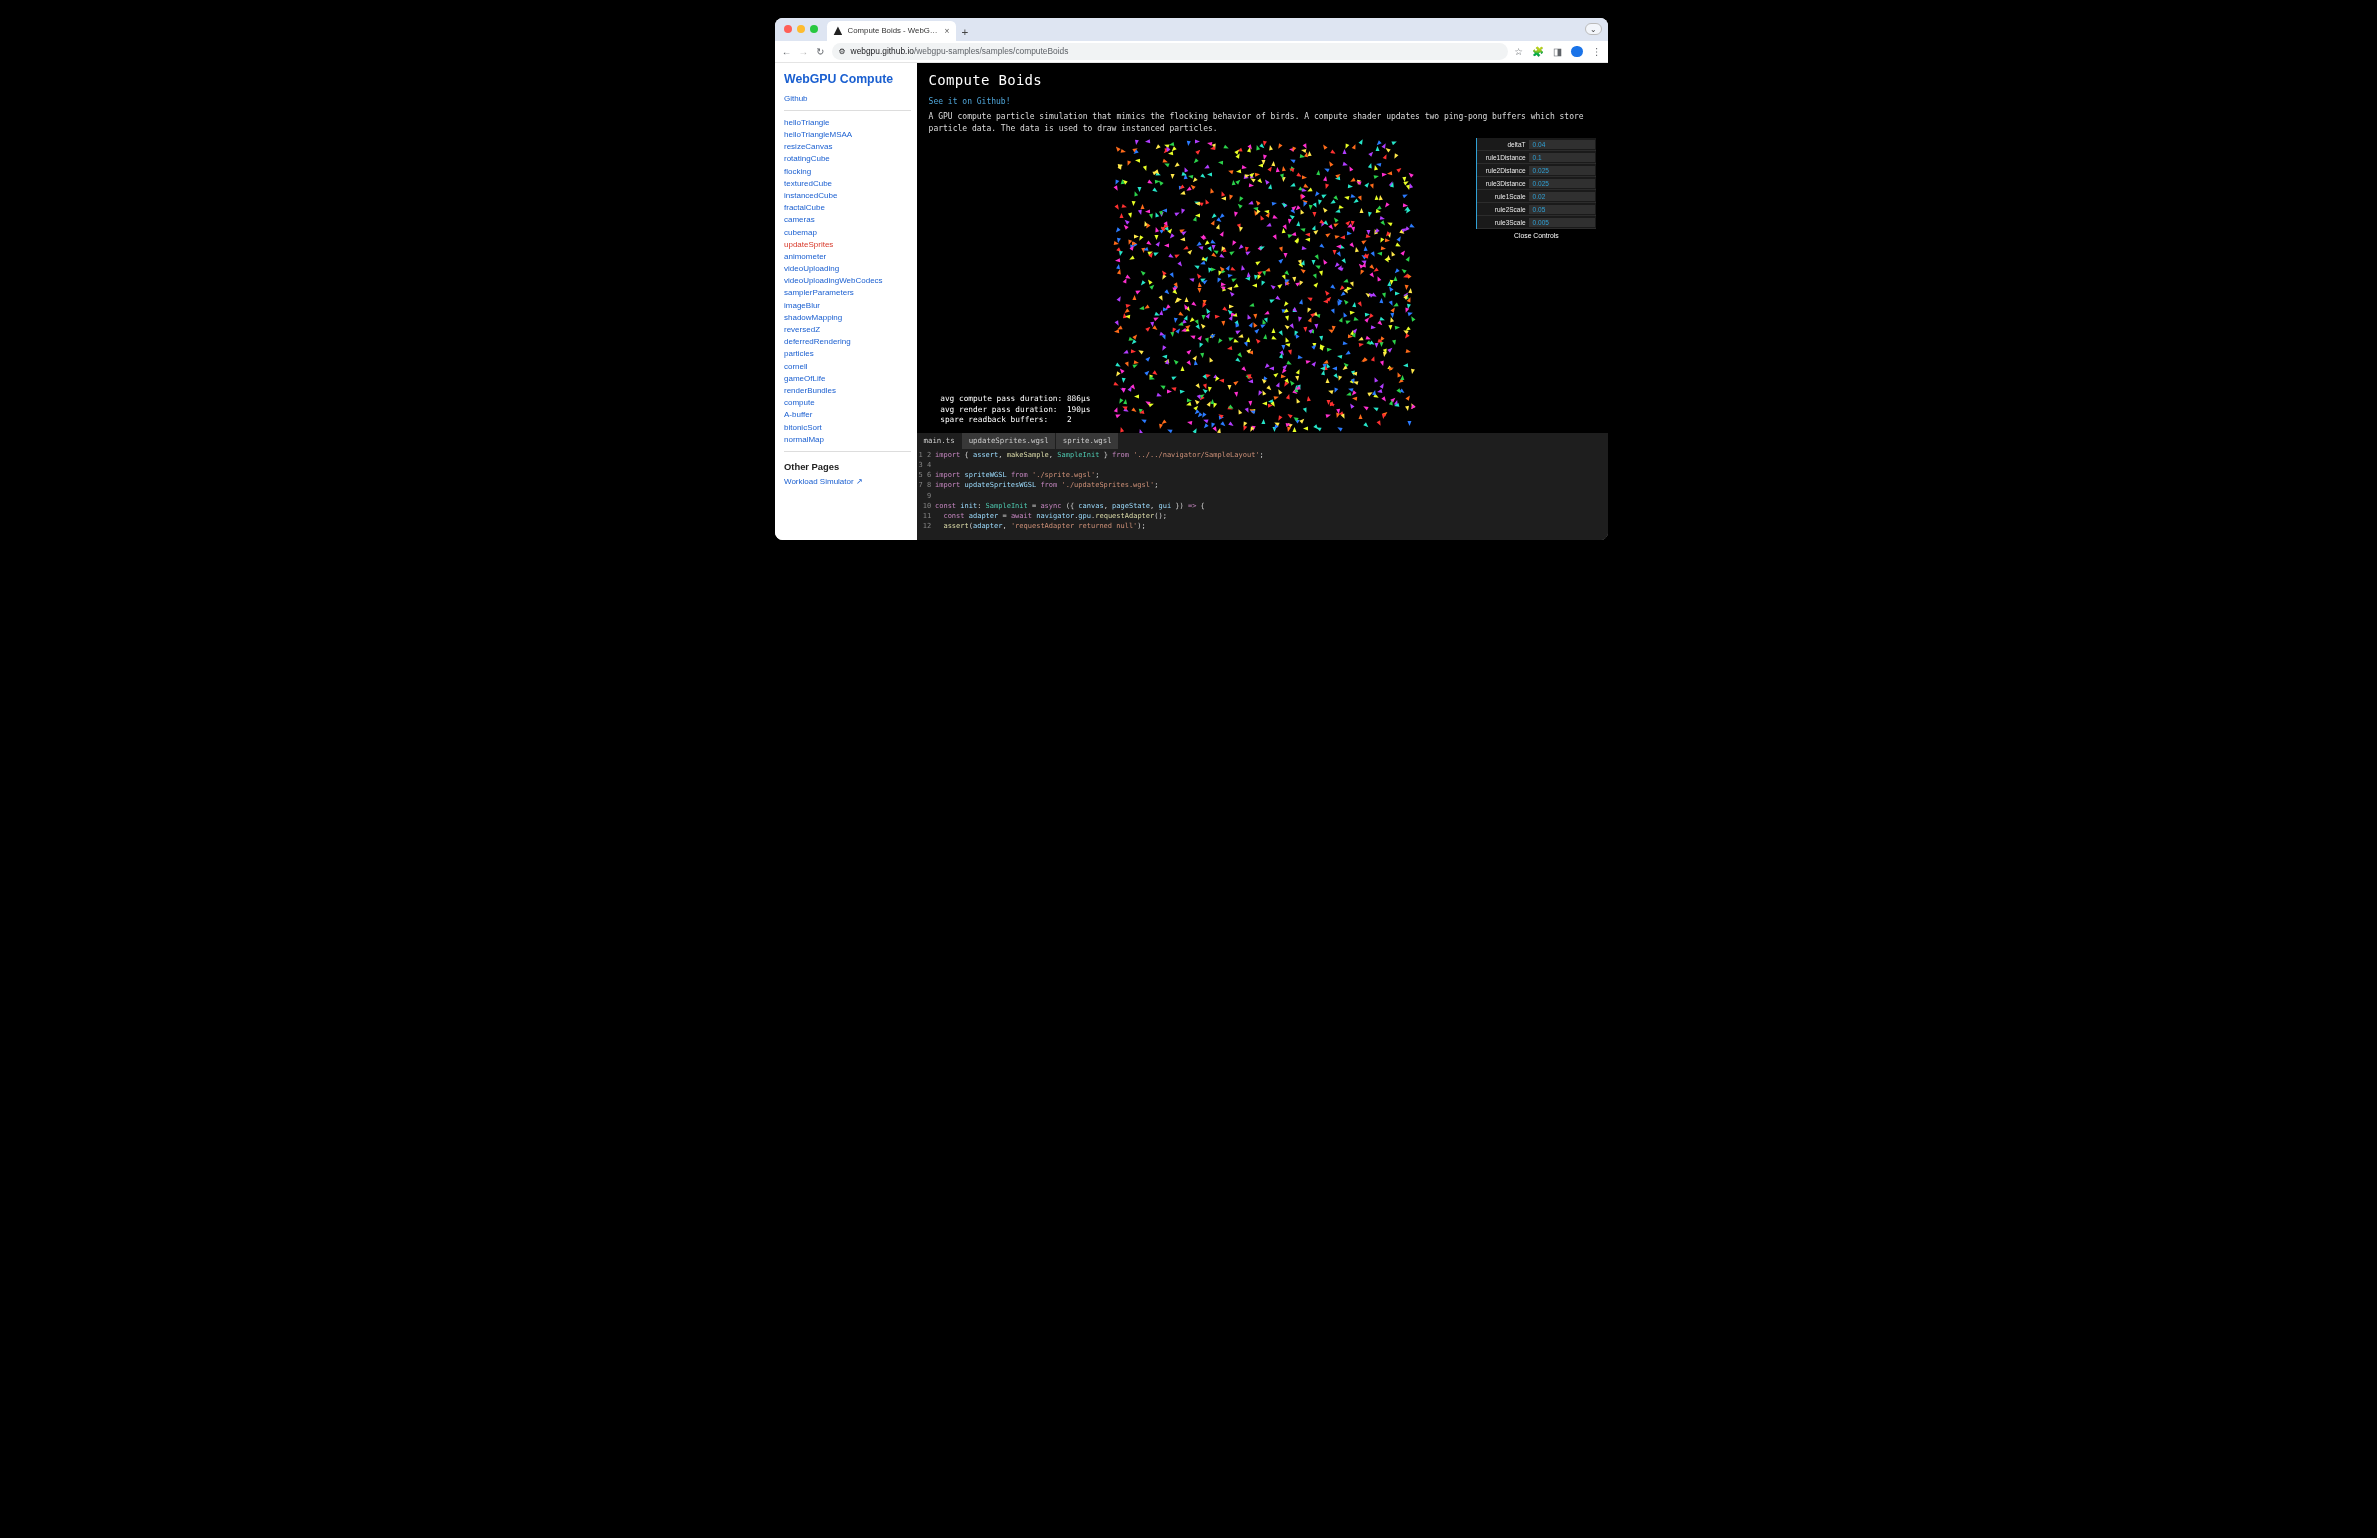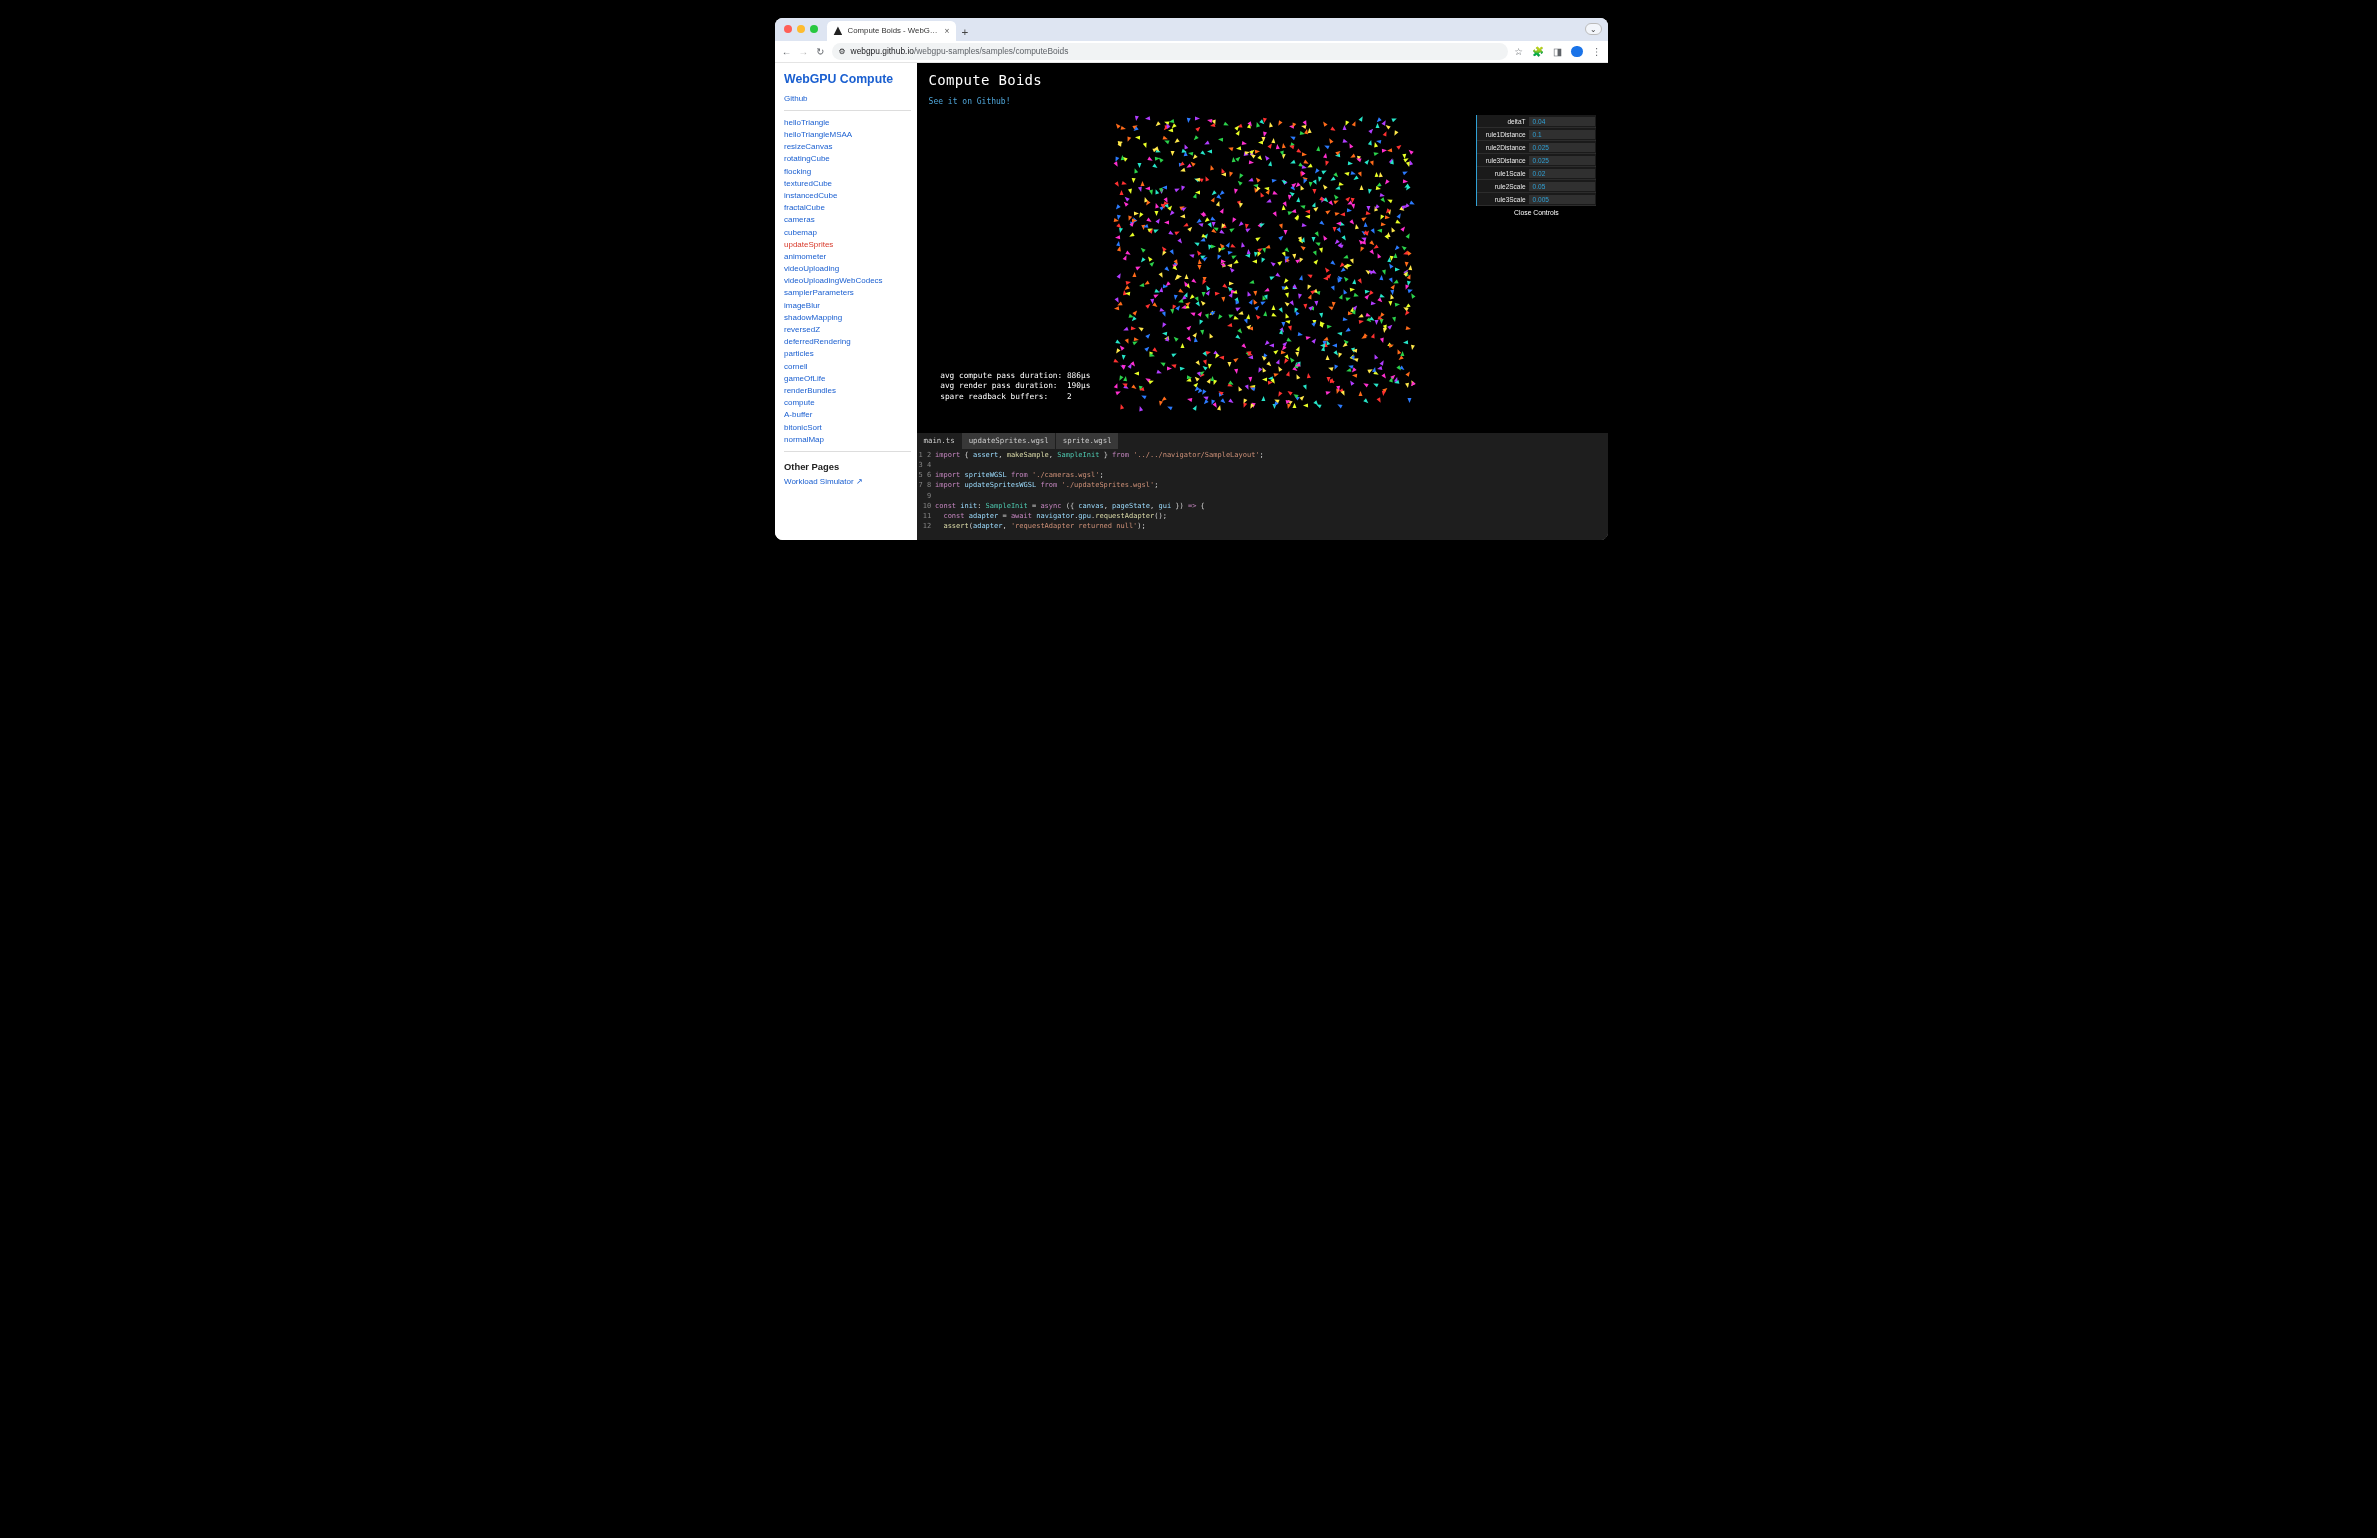--- a/index.html
+++ b/index.html
@@ -157,20 +157,21 @@
           </div>
         <hr>
         <div class="sect">Other Pages</div>
         <a>Workload Simulator ↗</a>
       </div>
 
       <div class="main">
         <div class="inner">
           <h2>Compute Boids</h2>
           <a class="ghlink">See it on Github!</a>
+          <div class="desc">A GPU compute particle simulation that mimics the flocking behavior of birds. A compute shader updates two ping-pong buffers which store particle data. The data is used to draw instanced particles.</div>
 
           <div class="stage">
             <div class="canvas" id="boids-canvas">
                 <div class="boid" style="left: 0%; top: 92.169%; transform: rotate(20.5985deg); border-bottom-color: rgb(255, 47, 208);"></div>
                 <div class="boid" style="left: 55.8223%; top: 37.3734%; transform: rotate(163.253deg); border-bottom-color: rgb(255, 107, 26);"></div>
                 <div class="boid" style="left: 62.6087%; top: 16.558%; transform: rotate(118.48deg); border-bottom-color: rgb(43, 210, 75);"></div>
                 <div class="boid" style="left: 53.9625%; top: 97.1512%; transform: rotate(295.628deg); border-bottom-color: rgb(255, 232, 74);"></div>
                 <div class="boid" style="left: 17.9044%; top: 99.5172%; transform: rotate(293.769deg); border-bottom-color: rgb(43, 123, 255);"></div>
                 <div class="boid" style="left: 44.1816%; top: 92.6879%; transform: rotate(156.31deg); border-bottom-color: rgb(177, 61, 255);"></div>
                 <div class="boid" style="left: 64.4186%; top: 32.2644%; transform: rotate(273.736deg); border-bottom-color: rgb(255, 49, 49);"></div>
@@ -1123,21 +1124,21 @@
 6
 7
 8
 9
 10
 11
 12
 </div>
             <div class="code" id="code"><span class="kw">import</span> { <span class="var">assert</span>, <span class="fn">makeSample</span>, <span class="cls">SampleInit</span> } <span class="kw">from</span> <span class="str">'../../navigator/SampleLayout'</span>;
 
-<span class="kw">import</span> <span class="var">spriteWGSL</span> <span class="kw">from</span> <span class="str">'./cameras.wgsl'</span>;
+<span class="kw">import</span> <span class="var">spriteWGSL</span> <span class="kw">from</span> <span class="str">'./sprite.wgsl'</span>;
 <span class="kw">import</span> <span class="var">updateSpritesWGSL</span> <span class="kw">from</span> <span class="str">'./updateSprites.wgsl'</span>;
 
 <span class="kw">const</span> <span class="var">init</span>: <span class="cls">SampleInit</span> = <span class="kw">async</span> ({ <span class="var">canvas</span>, <span class="var">pageState</span>, <span class="var">gui</span> }) <span class="kw">=&gt;</span> {
   <span class="kw">const</span> <span class="var">adapter</span> = <span class="kw">await</span> <span class="var">navigator</span>.<span class="var">gpu</span>.<span class="fn">requestAdapter</span>();
   <span class="fn">assert</span>(<span class="var">adapter</span>, <span class="str">'requestAdapter returned null'</span>);
 
     = ..();
     =  .({
     :  ? [] : [],</div>
           </div>

